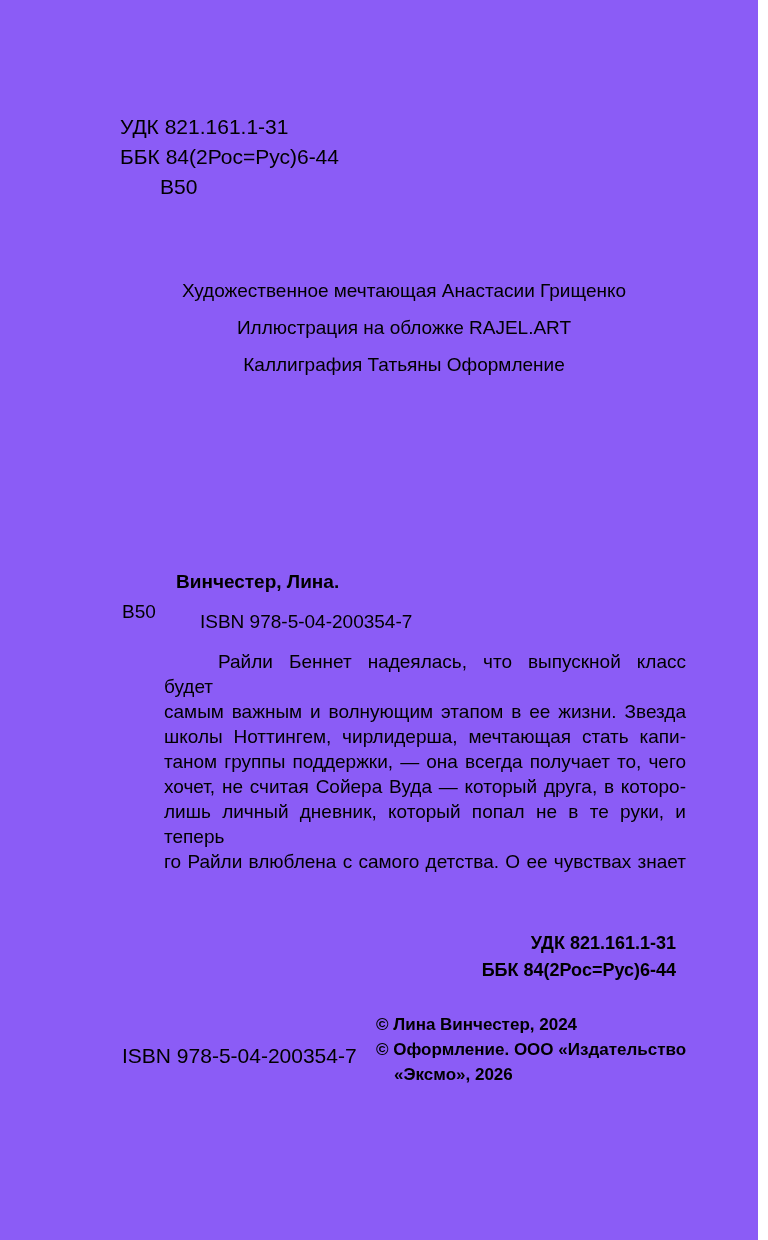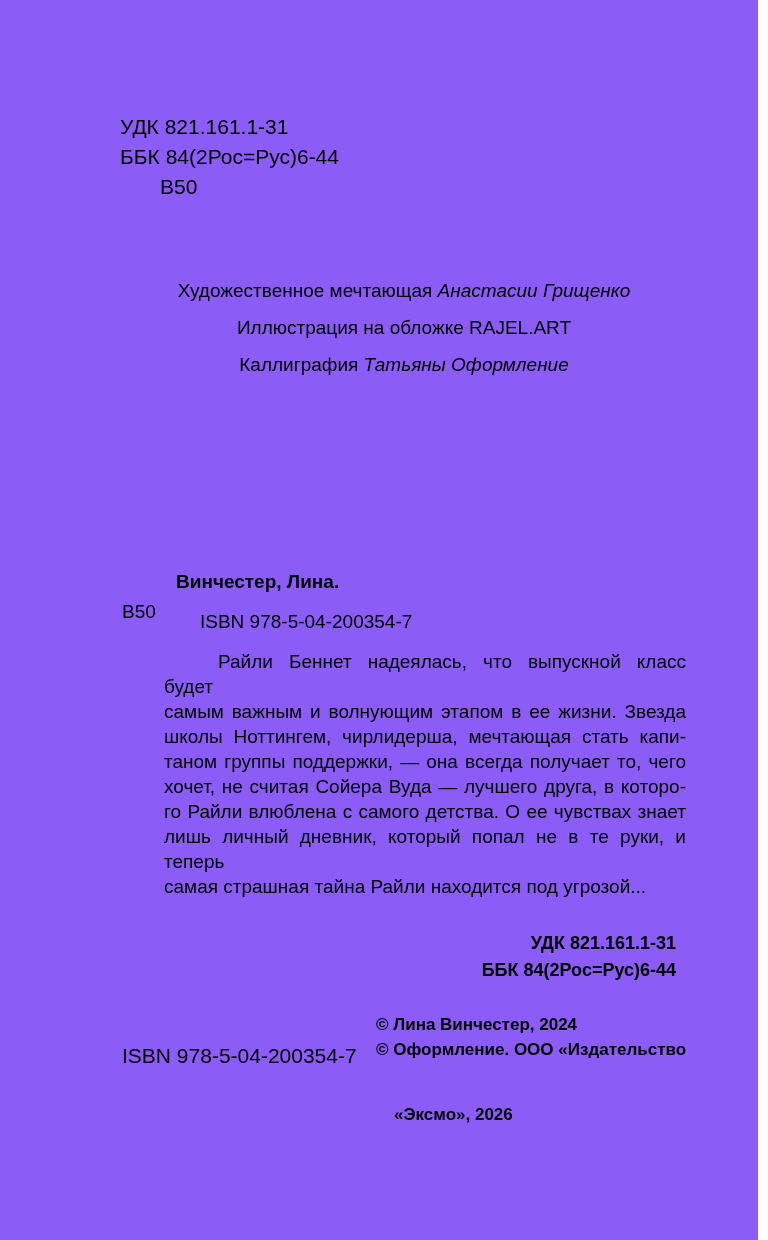--- a/index.html
+++ b/index.html
@@ -10,21 +10,21 @@
   .page {
     position: relative;
     width: 758px;
     height: 1240px;
     background: #8b5cf6;
     color: #000000;
     font-family: "Liberation Sans", sans-serif;
     overflow: hidden;
   }
   .bold { font-weight: bold; }
-  .it { font-style: italic; }
+  .it { }
 
   
   .top-codes {
     position: absolute;
     left: 120px;
     top: 112px;
     font-size: 21px;
     line-height: 30px;
   }
   .top-codes .code-indent { padding-left: 40px; }
@@ -88,21 +88,21 @@
   }
 
   
   .copyright {
     position: absolute;
     left: 376px;
     top: 1012px;
     font-size: 17px;
     line-height: 25px;
   }
-  .copyright .cont { padding-left: 18px; margin-top: 40px; }
+  .copyright .cont { padding-left: 18px; }
 
   
   .isbn-bottom {
     position: absolute;
     left: 122px;
     top: 1044px;
     font-size: 21px;
   }
 </style>
 </head>
@@ -127,24 +127,23 @@
     <div class="margin-code">В50</div>
 
 
     <div class="isbn">ISBN 978-5-04-200354-7</div>
 
     <div class="annotation">
       <div class="line j indent1">Райли Беннет надеялась, что выпускной класс будет</div>
       <div class="line j">самым важным и волнующим этапом в ее жизни. Звезда</div>
       <div class="line j">школы Ноттингем, чирлидерша, мечтающая стать капи-</div>
       <div class="line j">таном группы поддержки, — она всегда получает то, чего</div>
-      <div class="line j">хочет, не считая Сойера Вуда — лучшего друга, в которо-</div>
+      <div class="line j">хочет, не считая Сойера Вуда — который друга, в которо-</div>
+      <div class="line j">лишь личный дневник, который попал не в те руки, и теперь</div>
       <div class="line j">го Райли влюблена с самого детства. О ее чувствах знает</div>
-      <div class="line j">лишь личный дневник, который попал не в те руки, и теперь</div>
-      <div class="line">самая страшная тайна Райли находится под угрозой...</div>
     </div>
   </div>
 
   <div class="codes-right bold">
     <div>УДК 821.161.1-31</div>
     <div>ББК 84(2Рос=Рус)6-44</div>
   </div>
 
   <div class="copyright bold">
     <div>© Лина Винчестер, 2024</div>

